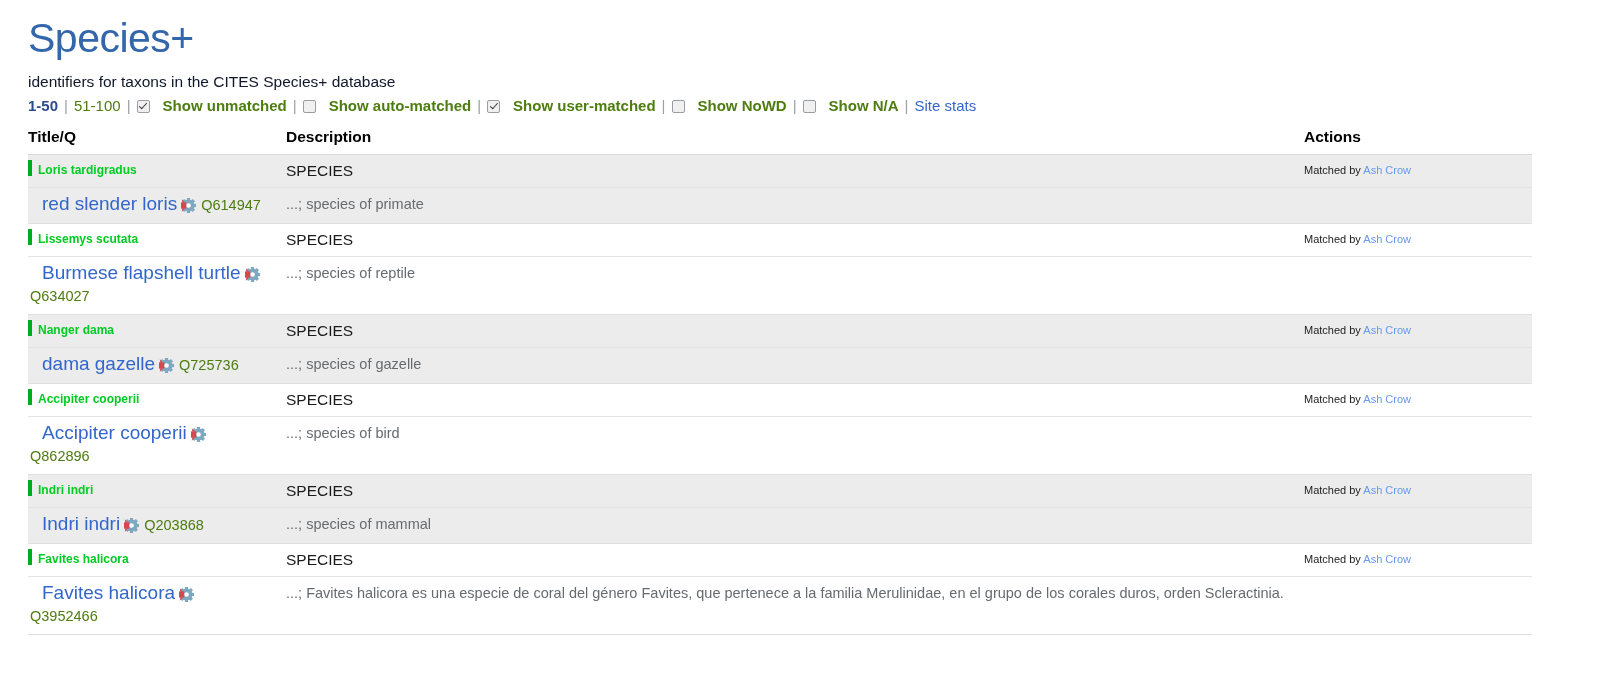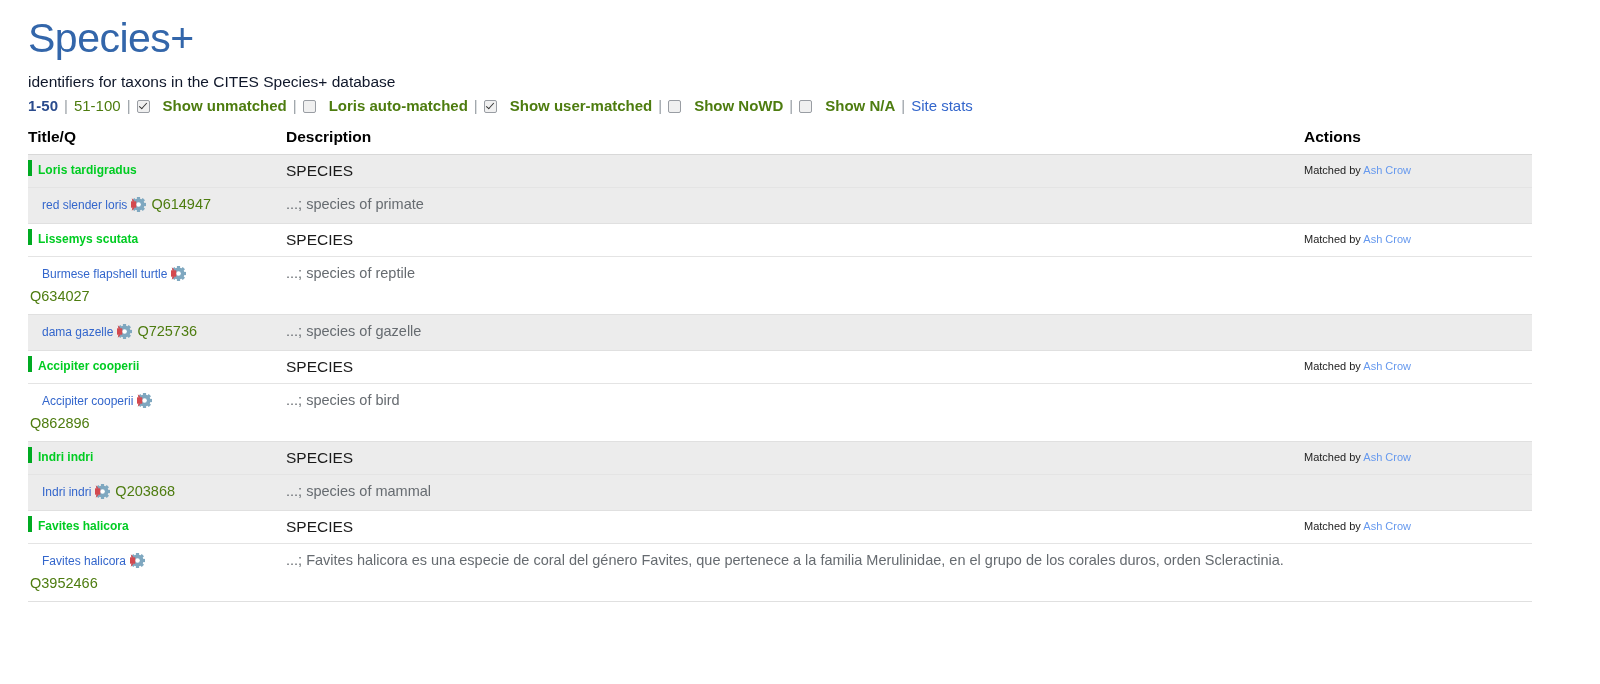--- a/index.html
+++ b/index.html
@@ -167,21 +167,21 @@
     color: #6699ee;
     text-decoration: none;
   }
   .item-wrap {
     padding-left: 14px;
     line-height: 22px;
   }
   .item-link {
     color: #3366cc;
     text-decoration: none;
-    font-size: 12px;
+    font-size: 19px;
   }
   .qid {
     color: #4d7c0f;
     font-size: 14.5px;
     margin-left: 2px;
   }
   .desc-text {
     color: #666b70;
     font-size: 14.5px;
     line-height: 22px;
@@ -209,21 +209,21 @@
       <span class="sep">|</span>
       <a href="#" class="pager plain">51-100</a>
       <span class="sep">|</span>
       <span class="filter-opt">
         <span class="cb checked"></span>
         <span>Show unmatched</span>
       </span>
       <span class="sep">|</span>
       <span class="filter-opt">
         <span class="cb"></span>
-        <span>Loris auto-matched</span>
+        <span>Show auto-matched</span>
       </span>
       <span class="sep">|</span>
       <span class="filter-opt">
         <span class="cb checked"></span>
         <span>Show user-matched</span>
       </span>
       <span class="sep">|</span>
       <span class="filter-opt">
         <span class="cb"></span>
         <span>Show NoWD</span>
@@ -291,20 +291,25 @@
                     </g>
                     <circle r="2.5" fill="#ffffff"></circle>
                     <path d="M -8.2,-3.4 L -2.4,-3.4 L -2.4,3.4 L -8.2,3.4 Z" fill="#d4494f"></path>
                     <path d="M -7.2,-6.6 L -4.4,-4.0 L -6.2,-2.2 Z" fill="#d4494f"></path>
                     <path d="M -7.2,6.6 L -4.4,4.0 L -6.2,2.2 Z" fill="#d4494f"></path>
                   </g>
                 </svg></span><br><span class="qid">Q634027</span></span></td>
           <td class="c-desc"><span class="desc-text">...; species of reptile</span></td>
           <td class="c-act"></td>
         </tr>
+        <tr class="row-head alt">
+          <td class="c-title"><span class="greenbar"></span><span class="taxon">Nanger dama</span></td>
+          <td class="c-desc"><span class="desc-type">SPECIES</span></td>
+          <td class="c-act"><span class="matched">Matched by <a href="#">Ash Crow</a></span></td>
+        </tr>
         <tr class="row-body alt">
           <td class="c-title"><span class="item-wrap"><a href="#" class="item-link">dama gazelle</a><span class="cog"><svg viewBox="0 0 16 16" width="15" height="15">
                   <g transform="translate(8,8)">
                     <circle r="6.4" fill="#7fa8c0"></circle>
                     <g fill="#7fa8c0">
                       <rect x="-1.7" y="-8.1" width="3.4" height="3.2"></rect>
                       <rect x="-1.7" y="4.9" width="3.4" height="3.2"></rect>
                       <rect x="-8.1" y="-1.7" width="3.2" height="3.4"></rect>
                       <rect x="4.9" y="-1.7" width="3.2" height="3.4"></rect>
                       <rect x="-1.7" y="-8.1" width="3.4" height="16.2" transform="rotate(45)"></rect>

